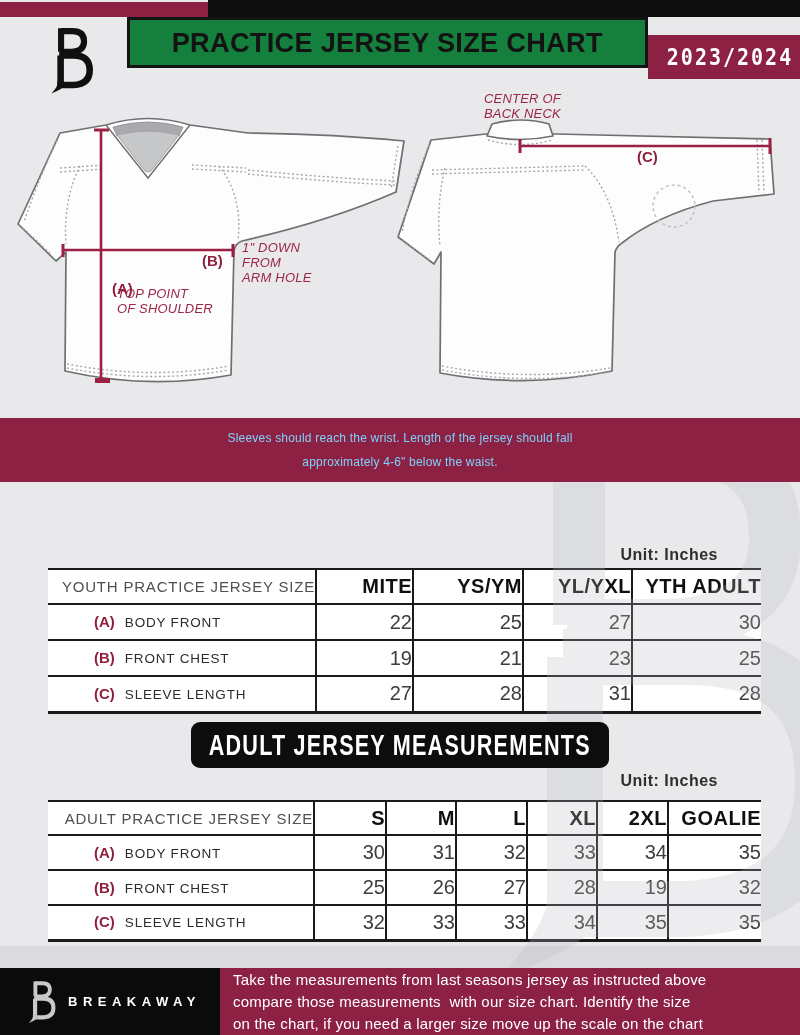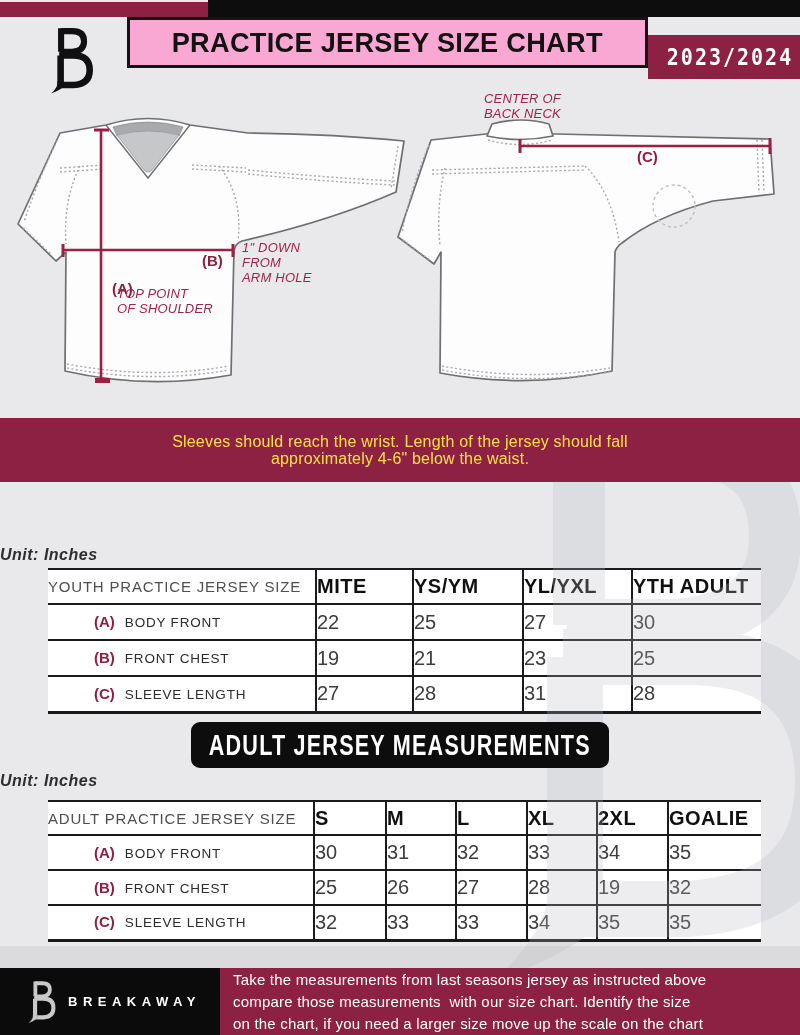--- a/index.html
+++ b/index.html
@@ -4,58 +4,58 @@
 <style>
   html,body{margin:0;padding:0;}
   .page{position:relative;width:800px;height:1035px;overflow:hidden;background:#e9e9eb;
         font-family:"Liberation Sans",sans-serif;}
   .abs{position:absolute;}
 
   
   .strip-maroon{left:0;top:2px;width:208px;height:15px;background:#8d2143;z-index:4;}
   .strip-black{left:208px;top:0;width:592px;height:17px;background:#0d0d0d;z-index:4;}
   .logo-badge{left:46px;top:26px;width:48px;height:68px;z-index:4;color:#101010;}
-  .title-box{left:127px;top:17px;width:521px;height:51px;background:#f9a8d4;border:3px solid #141414;
+  .title-box{left:127px;top:17px;width:521px;height:51px;background:#15803d;border:3px solid #141414;
              box-sizing:border-box;display:flex;align-items:center;justify-content:center;z-index:4;}
   .title-text{font-size:28px;font-weight:bold;color:#131313;white-space:nowrap;transform:scaleX(.97);letter-spacing:.3px;}
   .year-box{left:648px;top:19px;width:164px;height:44px;background:#8d2143;display:flex;align-items:center;justify-content:center;z-index:4;margin-top:16px;}
   .year-text{font-family:"DejaVu Sans Mono",monospace;font-weight:bold;font-size:20px;color:#fff;
              letter-spacing:2px;transform:scaleY(1.12);white-space:nowrap;}
 
   
   .diagram-svg{left:0;top:85px;z-index:2;}
   .jersey{fill:#fdfdfd;stroke:#6e6f72;stroke-width:1.7;stroke-linejoin:round;}
   .seam{fill:none;stroke:#a6a7aa;stroke-width:1.4;stroke-dasharray:2 2.4;}
   .mline{stroke:#9b2043;stroke-width:2.6;fill:none;}
   .mtick{stroke:#9b2043;stroke-width:3;fill:none;}
   .ann{position:absolute;color:#9c2446;font-style:italic;font-size:13px;line-height:15px;
        white-space:pre-line;letter-spacing:.2px;z-index:4;}
   .keylab{position:absolute;color:#8e1f3e;font-weight:bold;font-size:15px;z-index:4;}
 
   
   .notice{left:0;top:418px;width:800px;height:64px;background:#8d2143;display:flex;align-items:center;
           justify-content:center;text-align:center;z-index:4;}
-  .notice-text{color:#fde047;font-size:16px;line-height:17px;white-space:pre-line;letter-spacing:.2px;}
+  .notice-text{color:#7dd3fc;font-size:12px;line-height:24px;white-space:pre-line;letter-spacing:.2px;}
 
   
   .section-pill{left:50%;transform:translateX(-50%);width:418px;height:46px;background:#0d0d0d;
                 border-radius:9px;display:flex;align-items:center;justify-content:center;z-index:4;}
   .pill-text{color:#ffffff;font-size:27px;font-weight:bold;letter-spacing:1.5px;white-space:nowrap;
              transform:scale(.8,1.08);}
   .pill-youth{top:495px;}
   .pill-adult{top:722px;}
-  .unit{left:0;width:718px;text-align:left;font-style:italic;font-weight:bold;font-size:16px;
+  .unit{left:0;width:718px;text-align:right;font-weight:bold;font-size:16px;
         color:#2e2e2e;letter-spacing:.5px;z-index:4;}
   .unit-youth{top:546px;}
   .unit-adult{top:772px;}
 
   
   .meas-table{position:absolute;left:48px;width:713px;border-collapse:collapse;table-layout:fixed;z-index:2;}
   .meas-table td{background:#ffffff;border-top:2px solid #1a1a1a;border-bottom:2px solid #1a1a1a;
-                 text-align:left;vertical-align:middle;padding:0;}
+                 text-align:right;vertical-align:middle;padding:0;}
   .meas-table td + td{border-left:2px solid #1a1a1a;}
   .meas-table tr:last-child td{border-bottom:3px solid #1a1a1a;}
   .t-youth{top:568px;}
   .t-adult{top:800px;}
   .t-head-row{height:35px;}
   .t-row{height:36px;}
   .t-adult .t-head-row{height:34px;margin-left:8px;}
   .t-adult .t-row{height:35px;}
   .size-col-header{font-size:15px;color:#4f4f4f;letter-spacing:.8px;}
   .col-header{font-size:20px;font-weight:bold;color:#101010;letter-spacing:.5px;}

